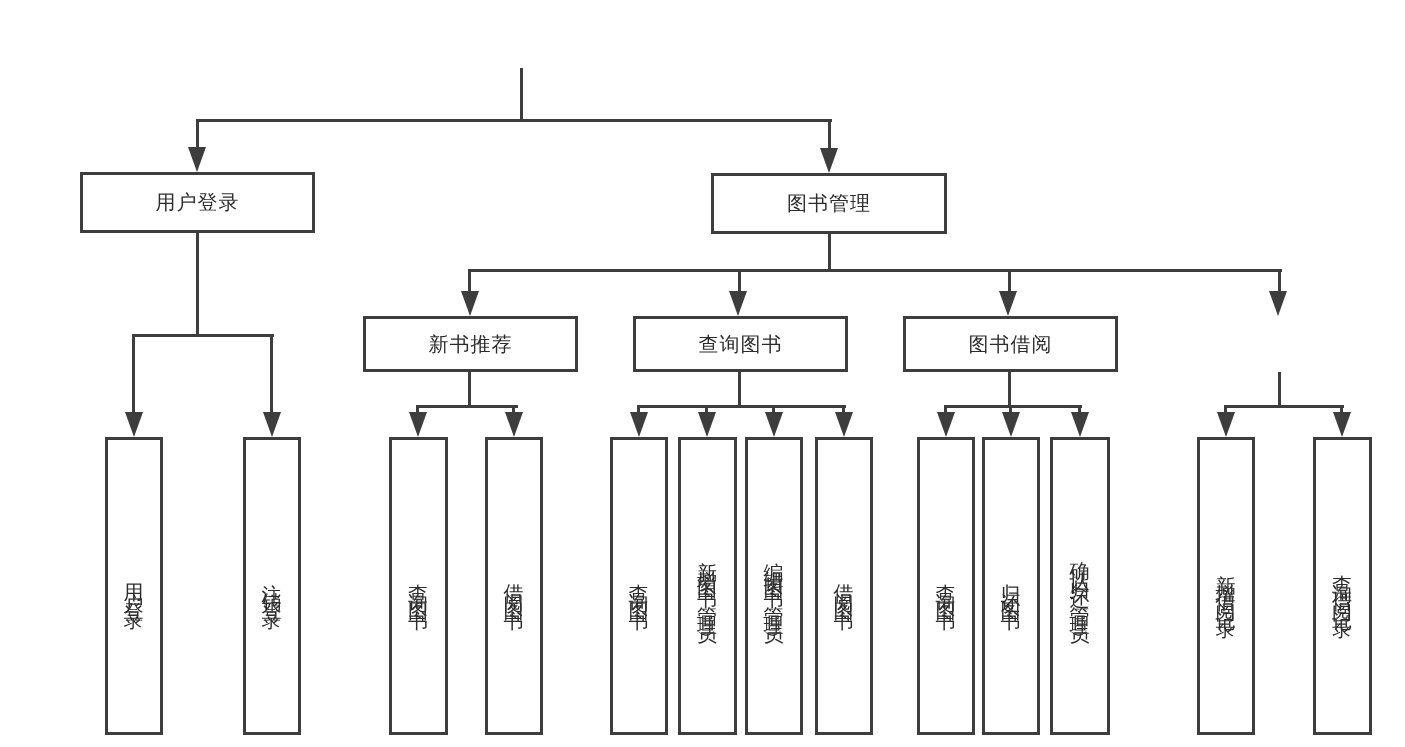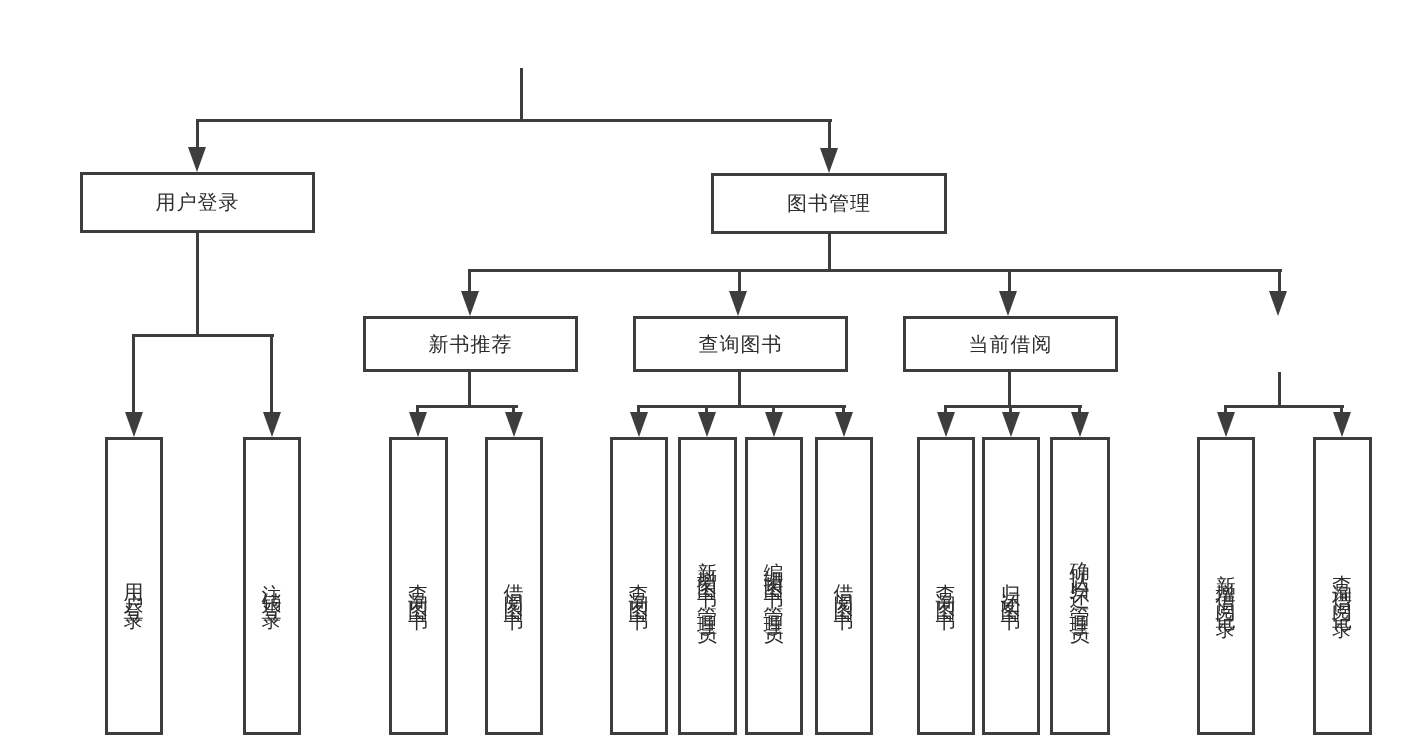--- a/index.html
+++ b/index.html
@@ -131,21 +131,21 @@
     <span>图书管理</span>
   </div>
 
   <div class="node hnode" style="left:363px;top:316px;width:215px;height:56px">
     <span>新书推荐</span>
   </div>
   <div class="node hnode" style="left:633px;top:316px;width:215px;height:56px">
     <span>查询图书</span>
   </div>
   <div class="node hnode" style="left:903px;top:316px;width:215px;height:56px">
-    <span>当前借阅</span>
+    <span>图书借阅</span>
   </div>
 
   <div class="node vnode" style="left:105px;top:437px;width:58px;height:298px">
     <span class="vtext">用户登录</span>
   </div>
   <div class="node vnode" style="left:243px;top:437px;width:58px;height:298px">
     <span class="vtext">注销登录</span>
   </div>
 
   <div class="node vnode" style="left:389px;top:437px;width:59px;height:298px">

